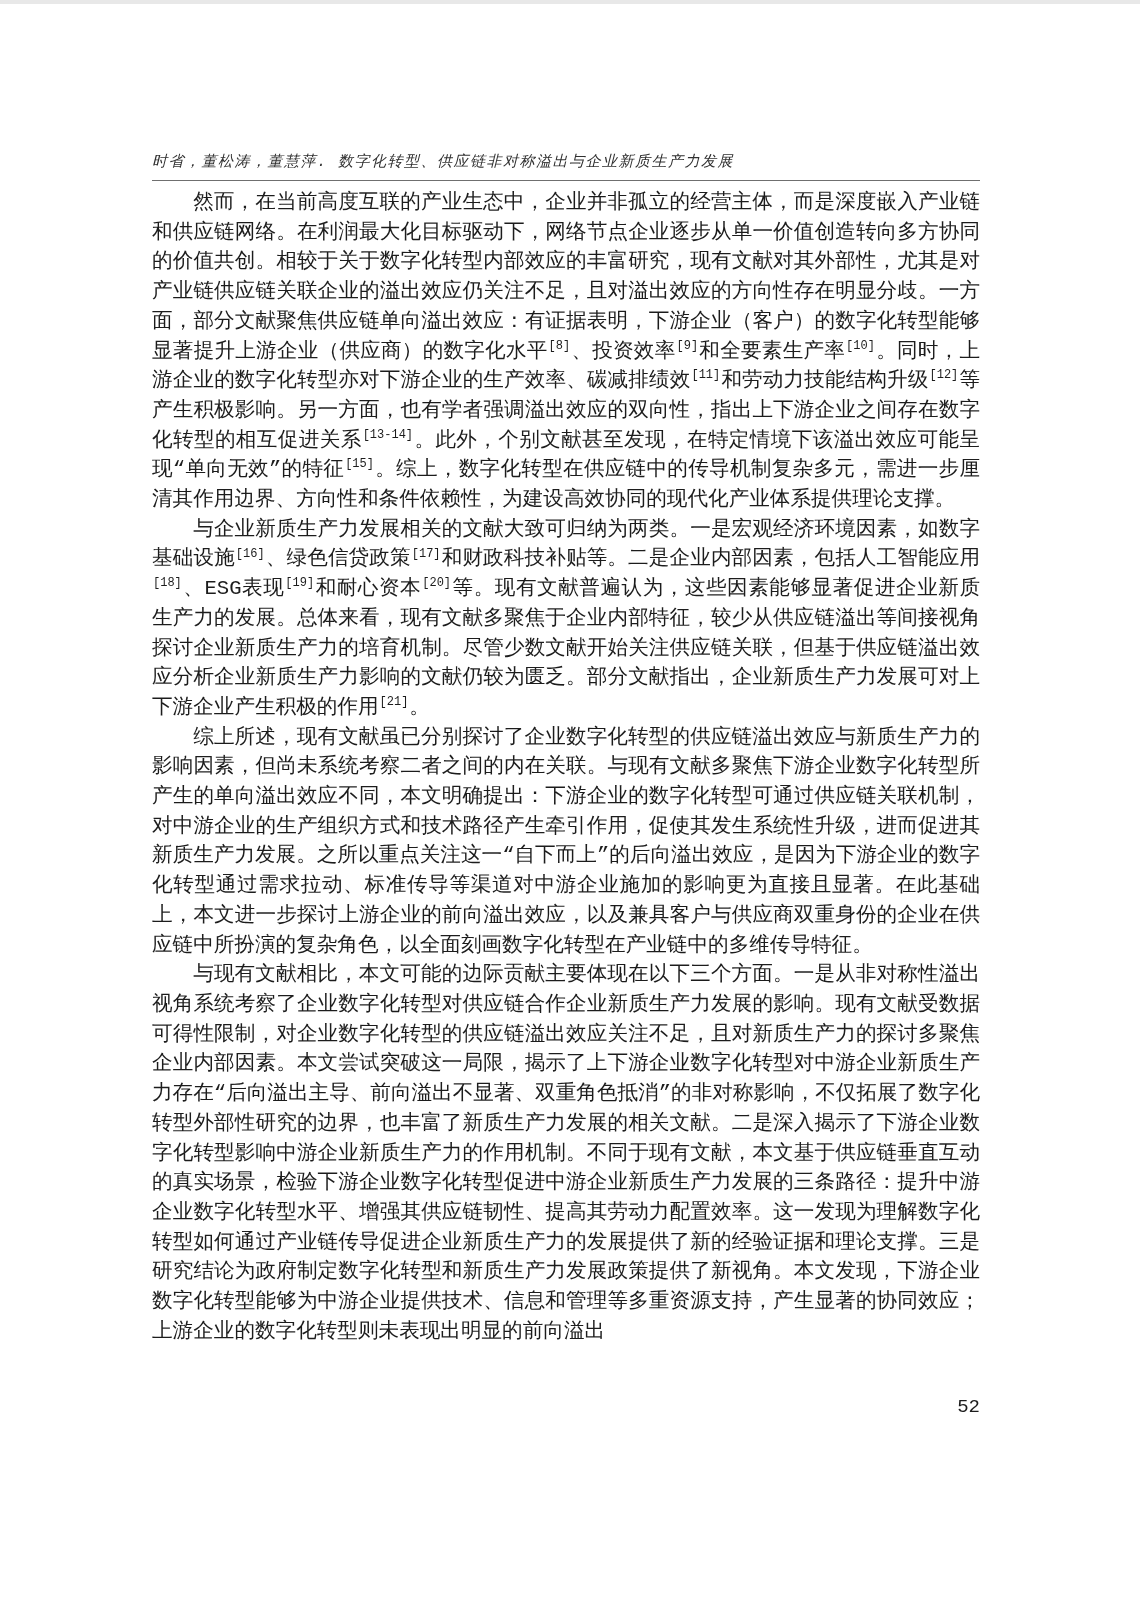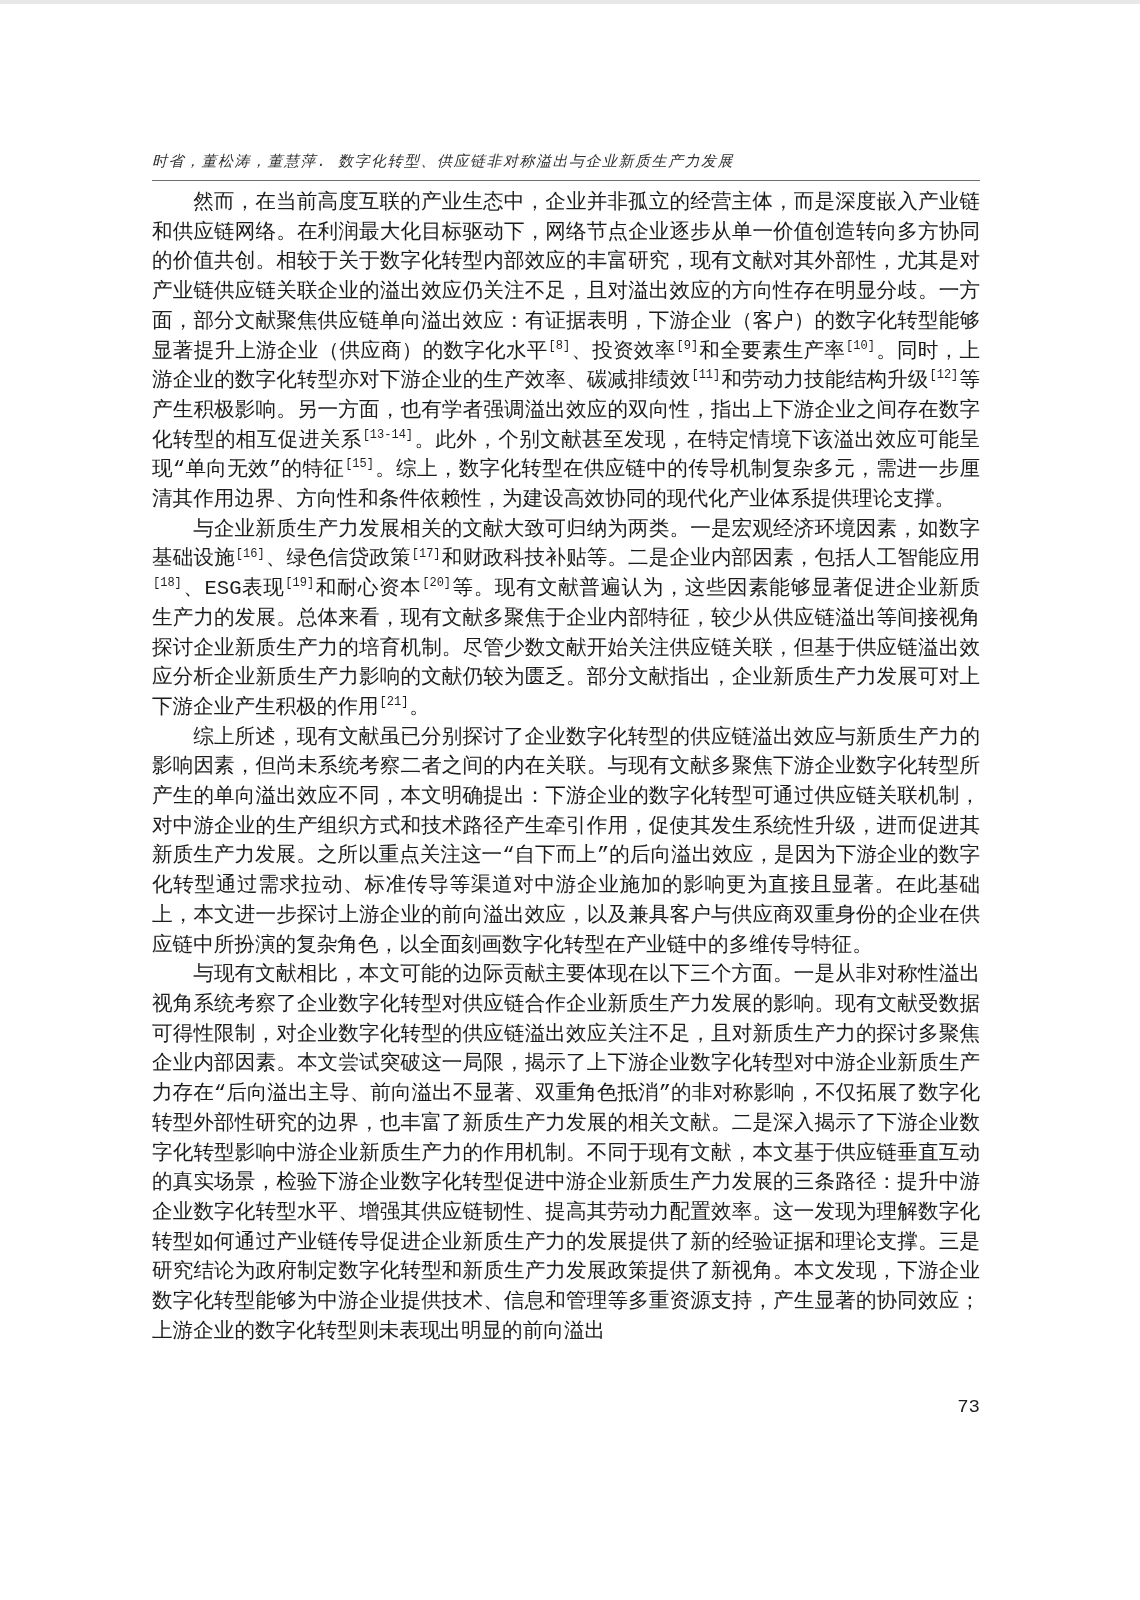--- a/index.html
+++ b/index.html
@@ -73,14 +73,14 @@
 
 <div class="page">
   <div class="running-header">时省，董松涛，董慧萍. 数字化转型、供应链非对称溢出与企业新质生产力发展</div>
   <div class="header-rule"></div>
   <div class="article-body">
       <p class="indent">然而，在当前高度互联的产业生态中，企业并非孤立的经营主体，而是深度嵌入产业链和供应链网络。在利润最大化目标驱动下，网络节点企业逐步从单一价值创造转向多方协同的价值共创。相较于关于数字化转型内部效应的丰富研究，现有文献对其外部性，尤其是对产业链供应链关联企业的溢出效应仍关注不足，且对溢出效应的方向性存在明显分歧。一方面，部分文献聚焦供应链单向溢出效应：有证据表明，下游企业（客户）的数字化转型能够显著提升上游企业（供应商）的数字化水平<sup class="ref">[8]</sup>、投资效率<sup class="ref">[9]</sup>和全要素生产率<sup class="ref">[10]</sup>。同时，上游企业的数字化转型亦对下游企业的生产效率、碳减排绩效<sup class="ref">[11]</sup>和劳动力技能结构升级<sup class="ref">[12]</sup>等产生积极影响。另一方面，也有学者强调溢出效应的双向性，指出上下游企业之间存在数字化转型的相互促进关系<sup class="ref">[13-14]</sup>。此外，个别文献甚至发现，在特定情境下该溢出效应可能呈现“单向无效”的特征<sup class="ref">[15]</sup>。综上，数字化转型在供应链中的传导机制复杂多元，需进一步厘清其作用边界、方向性和条件依赖性，为建设高效协同的现代化产业体系提供理论支撑。</p>
       <p class="indent">与企业新质生产力发展相关的文献大致可归纳为两类。一是宏观经济环境因素，如数字基础设施<sup class="ref">[16]</sup>、绿色信贷政策<sup class="ref">[17]</sup>和财政科技补贴等。二是企业内部因素，包括人工智能应用<sup class="ref">[18]</sup>、ESG表现<sup class="ref">[19]</sup>和耐心资本<sup class="ref">[20]</sup>等。现有文献普遍认为，这些因素能够显著促进企业新质生产力的发展。总体来看，现有文献多聚焦于企业内部特征，较少从供应链溢出等间接视角探讨企业新质生产力的培育机制。尽管少数文献开始关注供应链关联，但基于供应链溢出效应分析企业新质生产力影响的文献仍较为匮乏。部分文献指出，企业新质生产力发展可对上下游企业产生积极的作用<sup class="ref">[21]</sup>。</p>
       <p class="indent">综上所述，现有文献虽已分别探讨了企业数字化转型的供应链溢出效应与新质生产力的影响因素，但尚未系统考察二者之间的内在关联。与现有文献多聚焦下游企业数字化转型所产生的单向溢出效应不同，本文明确提出：下游企业的数字化转型可通过供应链关联机制，对中游企业的生产组织方式和技术路径产生牵引作用，促使其发生系统性升级，进而促进其新质生产力发展。之所以重点关注这一“自下而上”的后向溢出效应，是因为下游企业的数字化转型通过需求拉动、标准传导等渠道对中游企业施加的影响更为直接且显著。在此基础上，本文进一步探讨上游企业的前向溢出效应，以及兼具客户与供应商双重身份的企业在供应链中所扮演的复杂角色，以全面刻画数字化转型在产业链中的多维传导特征。</p>
       <p class="indent">与现有文献相比，本文可能的边际贡献主要体现在以下三个方面。一是从非对称性溢出视角系统考察了企业数字化转型对供应链合作企业新质生产力发展的影响。现有文献受数据可得性限制，对企业数字化转型的供应链溢出效应关注不足，且对新质生产力的探讨多聚焦企业内部因素。本文尝试突破这一局限，揭示了上下游企业数字化转型对中游企业新质生产力存在“后向溢出主导、前向溢出不显著、双重角色抵消”的非对称影响，不仅拓展了数字化转型外部性研究的边界，也丰富了新质生产力发展的相关文献。二是深入揭示了下游企业数字化转型影响中游企业新质生产力的作用机制。不同于现有文献，本文基于供应链垂直互动的真实场景，检验下游企业数字化转型促进中游企业新质生产力发展的三条路径：提升中游企业数字化转型水平、增强其供应链韧性、提高其劳动力配置效率。这一发现为理解数字化转型如何通过产业链传导促进企业新质生产力的发展提供了新的经验证据和理论支撑。三是研究结论为政府制定数字化转型和新质生产力发展政策提供了新视角。本文发现，下游企业数字化转型能够为中游企业提供技术、信息和管理等多重资源支持，产生显著的协同效应；上游企业的数字化转型则未表现出明显的前向溢出</p>
     </div>
-  <div class="page-number">73</div>
+  <div class="page-number">52</div>
 </div>
 
 </body></html>

